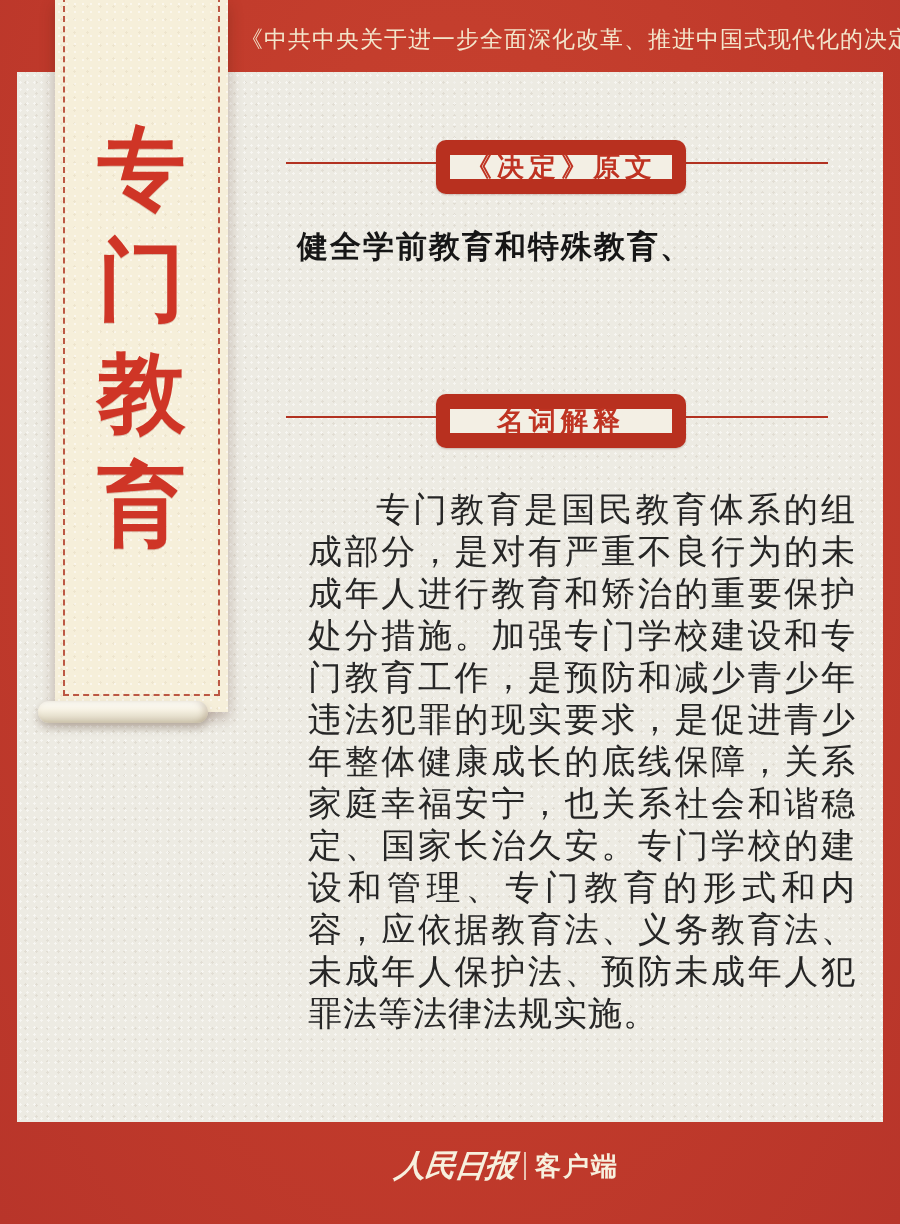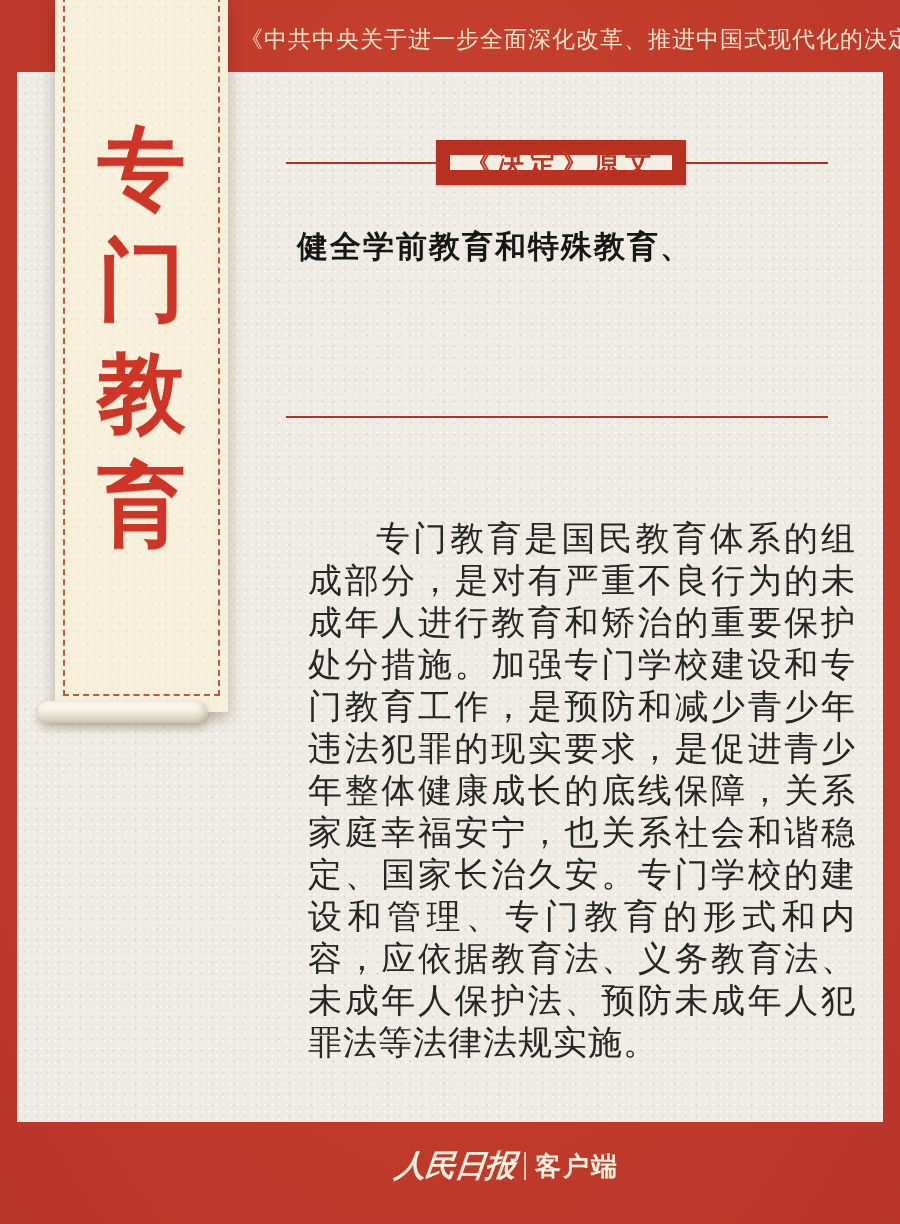--- a/index.html
+++ b/index.html
@@ -55,23 +55,24 @@
     background:linear-gradient(#fffef8 8%, #f4efe0 45%, #d9d2bd 92%);
     border-radius:11px;
     box-shadow:0 5px 8px rgba(70,40,20,.28), inset -4px 0 6px rgba(120,90,60,.25);
   }
 
   
   .rule-line{ position:absolute; left:286px; width:542px; height:2px; background:#b23221; z-index:2; }
   .rule-quote{ top:162px; }
   .rule-def{ top:416px; }
   .badge{
-    position:absolute; left:436px; width:250px; height:45px; z-index:3;
+    position:absolute; left:436px; width:250px; height:54px; z-index:3;
     background:#b8301f; padding:15px 14px;
     box-shadow:0 1px 2px rgba(90,25,10,.25);
+    border-radius:10px;
   }
   .badge-quote{ top:140px; }
   .badge-def{ top:394px; }
   .badge-inner{
     width:100%; height:100%;
     background-color:#f3efe4;
     display:flex; align-items:center; justify-content:center;
     font-size:27px; font-weight:700; color:#bf3322;
     letter-spacing:5px; white-space:nowrap;
   }
@@ -80,21 +81,21 @@
   .quote-title{
     position:absolute; left:297px; top:222px; width:575px; z-index:2;
     font-size:31px; line-height:49px; font-weight:700;
     color:#161616; letter-spacing:2px;
   }
 
   
   .definition-body{
     position:absolute; left:308px; top:489px; width:548px; z-index:2;
     font-size:34px; line-height:42px; color:#262626;
-    text-align:justify; text-indent:2em; letter-spacing:1px;margin-top:29px;
+    text-align:justify; text-indent:2em; letter-spacing:1px;
   }
 
   
   .footer-brand{
     position:absolute; left:395px; top:1146px; height:40px; z-index:2;
     display:flex; align-items:center; gap:9px; color:#f7f0de;
   }
   .brand-script{
     font-size:31px; font-style:italic; font-weight:700;
     letter-spacing:-1px; transform:skewX(-6deg); white-space:nowrap;
@@ -128,20 +129,23 @@
   <div class="rule-line rule-quote"></div>
   <div class="badge badge-quote">
     <div class="badge-inner">《决定》原文</div>
   </div>
 
   <div class="quote-title">
     <div>健全学前教育和特殊教育、</div>
   </div>
 
   <div class="rule-line rule-def"></div>
+  <div class="badge badge-def">
+    <div class="badge-inner">名词解释</div>
+  </div>
 
   <div class="definition-body">专门教育是国民教育体系的组成部分，是对有严重不良行为的未成年人进行教育和矫治的重要保护处分措施。加强专门学校建设和专门教育工作，是预防和减少青少年违法犯罪的现实要求，是促进青少年整体健康成长的底线保障，关系家庭幸福安宁，也关系社会和谐稳定、国家长治久安。专门学校的建设和管理、专门教育的形式和内容，应依据教育法、义务教育法、未成年人保护法、预防未成年人犯罪法等法律法规实施。</div>
 
   <div class="footer-brand">
     <span class="brand-script">人民日报</span>
     <span class="brand-divider"></span>
     <span class="brand-suffix">客户端</span>
   </div>
 
 </div>

